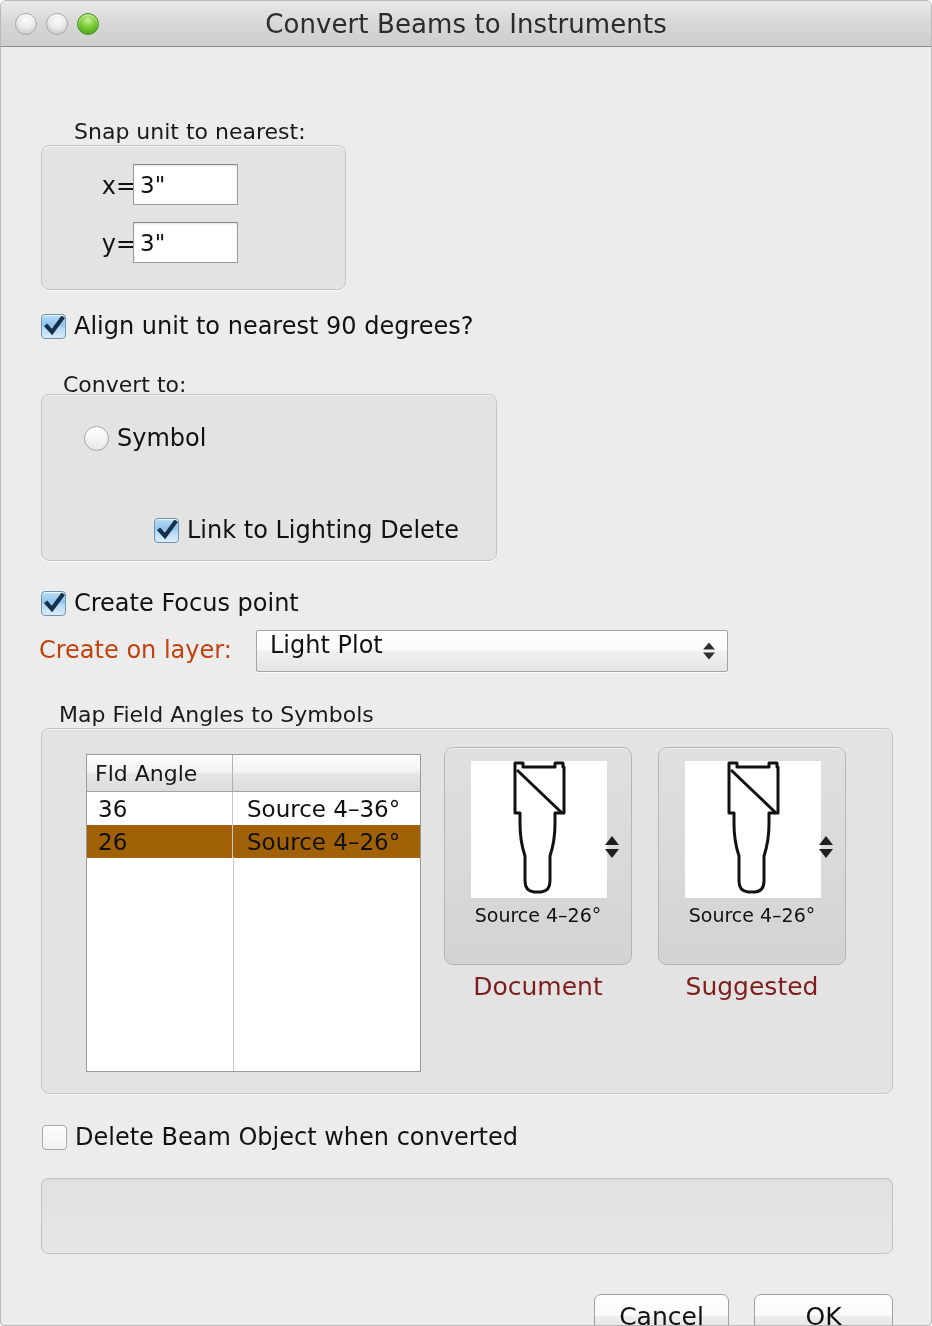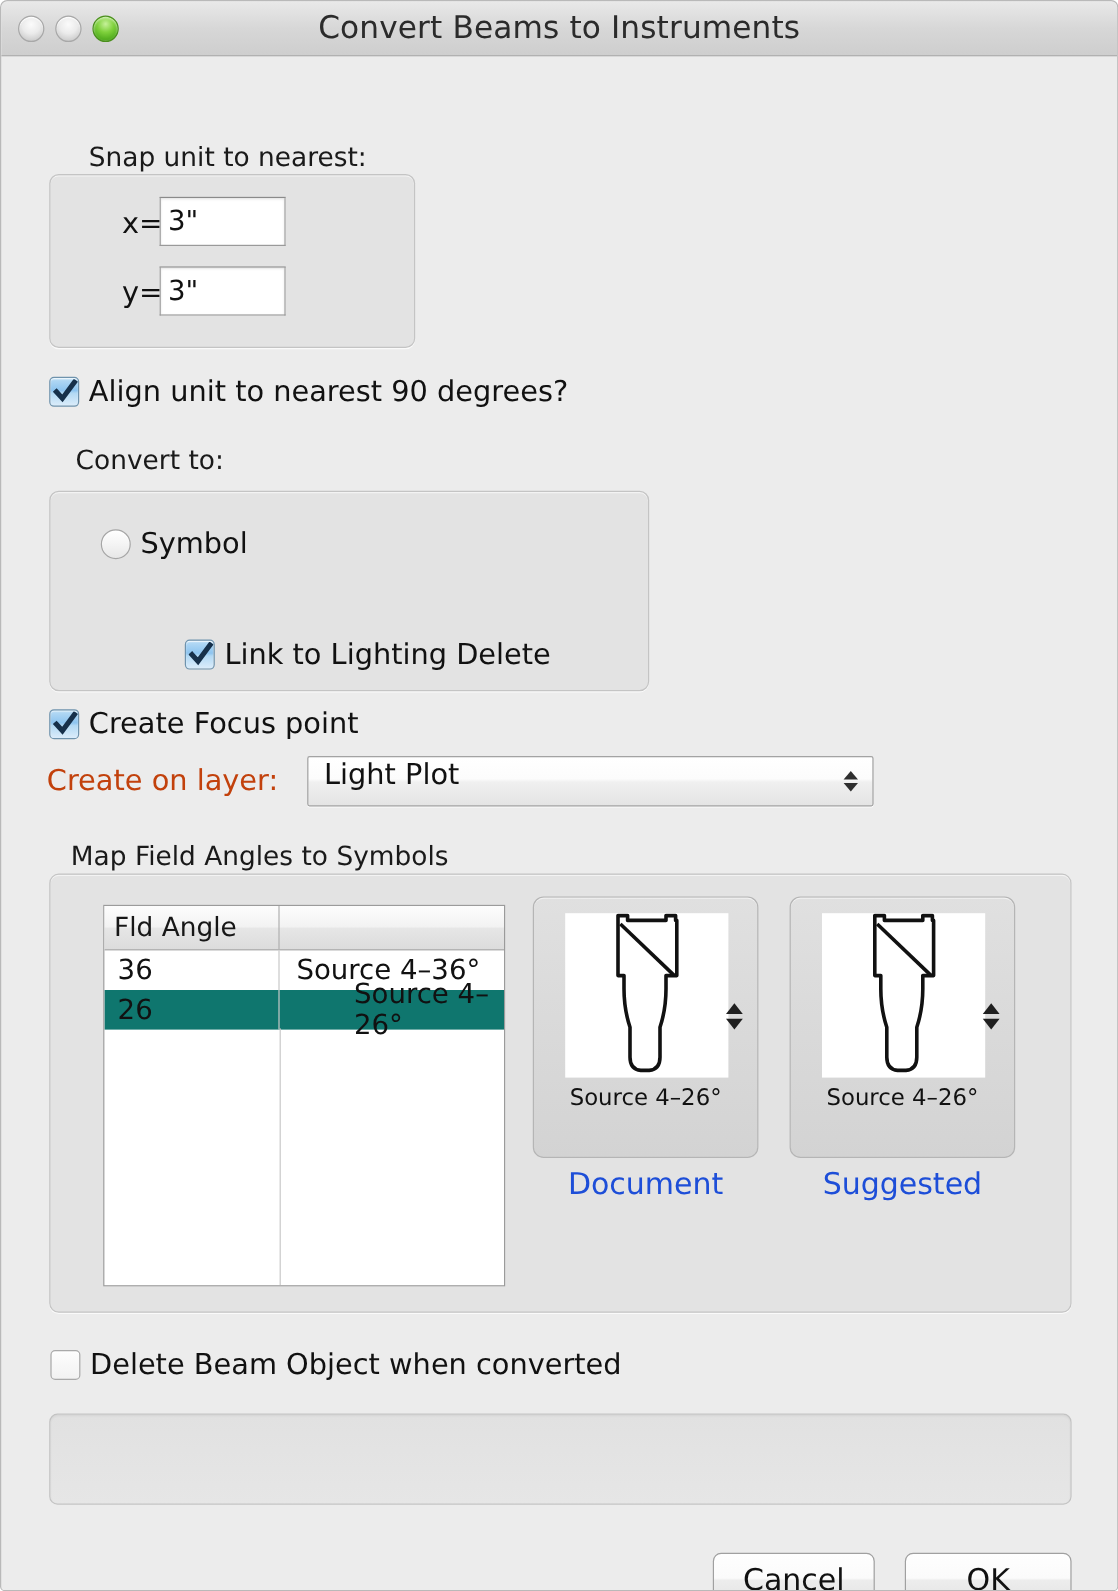--- a/index.html
+++ b/index.html
@@ -208,21 +208,21 @@
     padding-left: 8px;
     box-sizing: border-box;
   }
   .th.col1 { width: 146px; border-right: 1px solid #b0b0b0; }
   .th.col2 { flex: 1; }
   .trow {
     display: flex;
     height: 33px;
     align-items: center;
   }
-  .trow.sel { background: #0f766e; gap: 48px; }
+  .trow.sel { background: #a16207; }
   .td {
     font-size: 23px;
     color: #111;
     display: flex;
     align-items: center;
     padding-left: 11px;
     box-sizing: border-box;
     height: 100%;
   }
   .td.col1 { width: 146px; border-right: 1px solid #c9c9c9; }
@@ -270,21 +270,21 @@
   .stepper .tri-up, .stepper .tri-down {
     border-left-width: 7px;
     border-right-width: 7px;
   }
   .stepper .tri-up { border-bottom-width: 9px; border-bottom-color: #1f1f1f; }
   .stepper .tri-down { border-top-width: 9px; border-top-color: #1f1f1f; }
 
   .pane-caption {
     position: absolute;
     font-size: 25px;
-    color: #1d4ed8;
+    color: #7f1d1d;
     text-align: center;
   }
 
   
   .messagebox {
     background: linear-gradient(to bottom, #e1e1e1 0%, #e6e6e6 100%);
     border: 1px solid #c3c3c3;
     border-radius: 7px;
     box-shadow: inset 0 1px 2px rgba(0,0,0,0.06);
     box-sizing: border-box;
@@ -339,21 +339,21 @@
       <span class="checkbox on">
         <svg width="21" height="21" viewBox="0 0 21 21">
           <path d="M3 10.5 L8 16 L18 2.5" stroke="#16304a" stroke-width="4.2" fill="none" stroke-linecap="square" stroke-linejoin="miter"></path>
         </svg>
       </span>
       <span class="cblabel">Align unit to nearest 90 degrees?</span>
     </div>
 
     <div class="abs group-label" style="left:62px; top:325px;">Convert to:</div>
 
-    <div class="abs groupbox" style="left:40px; top:362px; width:500px; height:167px;">
+    <div class="abs groupbox" style="left:40px; top:347px; width:456px; height:167px;">
 
       <div class="abs cbrow" style="left:42px; top:29px;">
         <span class="radio off"></span>
         <span class="cblabel">Symbol</span>
       </div>
 
 
       <div class="abs cbrow" style="left:112px; top:121px;">
         <span class="checkbox on">
           <svg width="21" height="21" viewBox="0 0 21 21">

